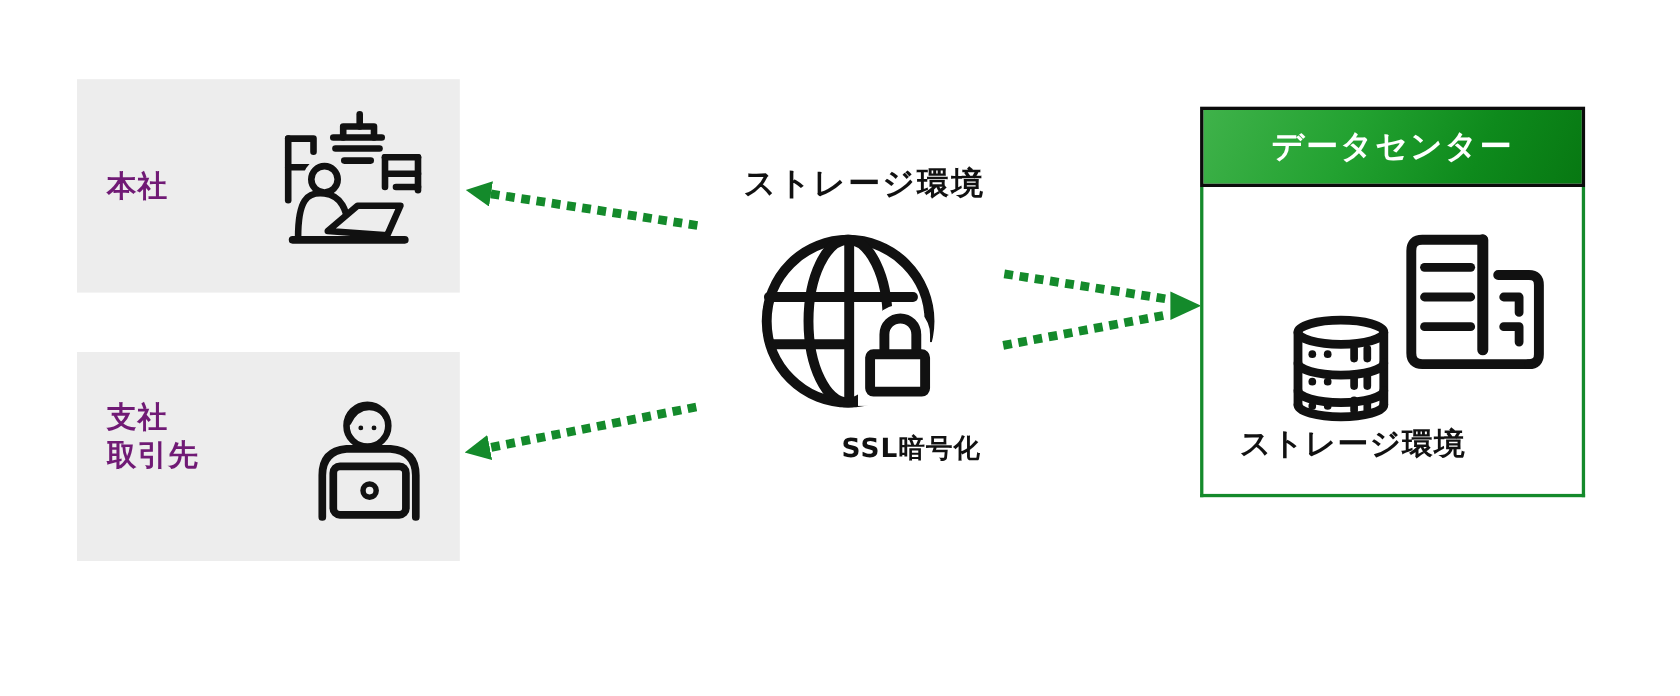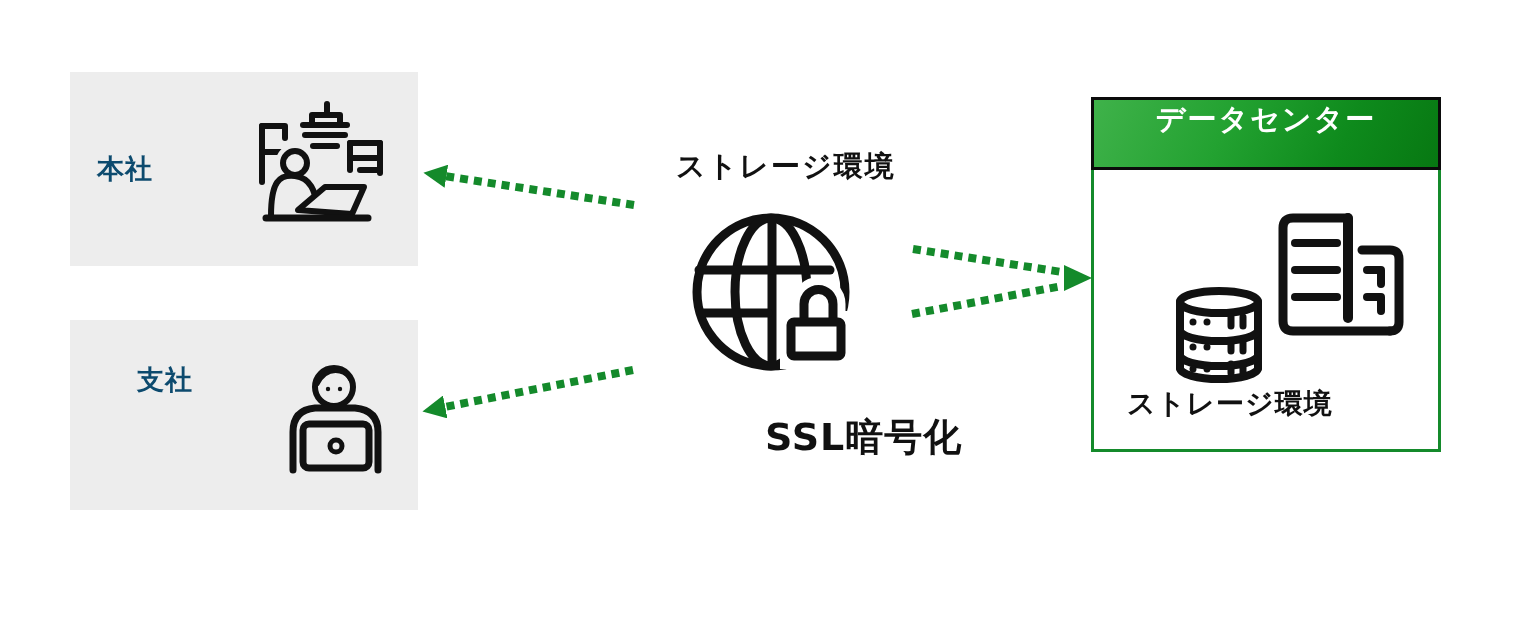--- a/index.html
+++ b/index.html
@@ -5,38 +5,38 @@
   html,body{margin:0;padding:0;background:#fff;}
   .canvas{
     position:relative;width:1527px;height:633px;background:#ffffff;overflow:hidden;
     font-family:"DejaVu Sans","Liberation Sans",sans-serif;color:#111;
   }
   .abs{position:absolute;}
   .gray-box{position:absolute;background:#EDEDED;}
   .box1{left:70px;top:72px;width:348px;height:194px;}
   .box2{left:70px;top:320px;width:348px;height:190px;}
   .box-label{
-    position:absolute;left:27px;font-size:27px;font-weight:bold;color:#0c4a6e;
+    position:absolute;left:27px;font-size:27px;font-weight:bold;color:#701a75;
     letter-spacing:1px;white-space:nowrap;
   }
   .box1 .box-label{top:50%;transform:translateY(-50%);}
-  .box2 .box-label{top:42px;line-height:35px;margin-left:40px;}
+  .box2 .box-label{top:42px;line-height:35px;}
   .internet-title{
     position:absolute;left:676px;top:147px;font-size:29px;font-weight:bold;
     letter-spacing:2px;white-space:nowrap;
   }
   .ssl-caption{
-    position:absolute;left:765px;top:412px;font-size:38px;font-weight:bold;
+    position:absolute;left:765px;top:391px;font-size:24px;font-weight:bold;
     letter-spacing:1px;white-space:nowrap;
   }
   .datacenter{position:absolute;left:1091px;top:97px;width:350px;height:358px;}
   .dc-header{
     position:absolute;left:0;top:0;width:344px;height:67px;border:3px solid #0b0b0b;
     background:linear-gradient(115deg,#3FB24A 0%,#23A231 38%,#0E8A1C 72%,#077812 100%);
-    display:flex;align-items:flex-start;justify-content:center;
+    display:flex;align-items:center;justify-content:center;
   }
   .dc-header span{color:#fff;font-size:29px;font-weight:bold;letter-spacing:2px;}
   .dc-body{
     position:absolute;left:0;top:73px;width:344px;height:279px;background:#fff;
     border-left:3px solid #148A2B;border-right:3px solid #148A2B;border-bottom:3px solid #148A2B;
   }
   .storage-label{
     position:absolute;left:1127px;top:385px;font-size:28px;font-weight:bold;
     letter-spacing:1px;white-space:nowrap;
   }
@@ -88,20 +88,21 @@
 
     <circle cx="40" cy="63" r="12"></circle>
     <path d="M16,116 C16,82 24,74 40,76 C56,78 60,92 62,105"></path>
     <path d="M43,110 L70,87 H109 L97,114 Z" fill="#EDEDED"></path>
     <path d="M11,118 H113" stroke-width="7"></path>
   </svg>
 
   <div class="gray-box box2">
     <div class="box-label">
       <div>支社</div>
+      <div>取引先</div>
     </div>
   </div>
   <svg class="abs" style="left:285px;top:358px" width="100" height="116" viewBox="0 0 100 116" fill="none" stroke="#111" stroke-width="6" stroke-linecap="round" stroke-linejoin="round">
     <circle cx="49" cy="29" r="19"></circle>
     <path d="M32,26 Q40,10 55,13 Q63,15 66,22" stroke-width="5"></path>
     <circle cx="43" cy="31" r="2.2" fill="#111" stroke="none"></circle>
     <circle cx="55" cy="31" r="2.2" fill="#111" stroke="none"></circle>
     <path d="M8,112 V74 Q8,52 30,50 H70 Q93,52 93,74 V112" stroke-width="7"></path>
     <rect x="18" y="66" width="66" height="44" rx="6" fill="#EDEDED" stroke-width="7"></rect>
     <circle cx="51" cy="88" r="6" stroke-width="5" fill="#EDEDED"></circle>

